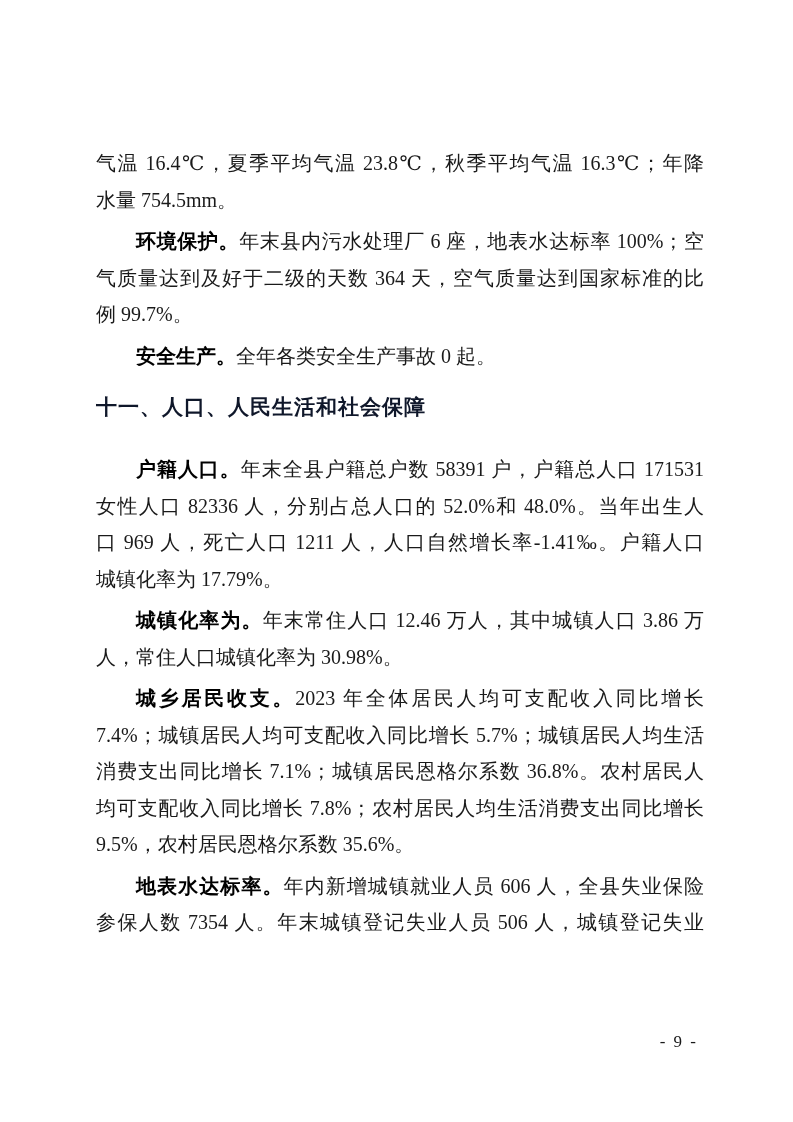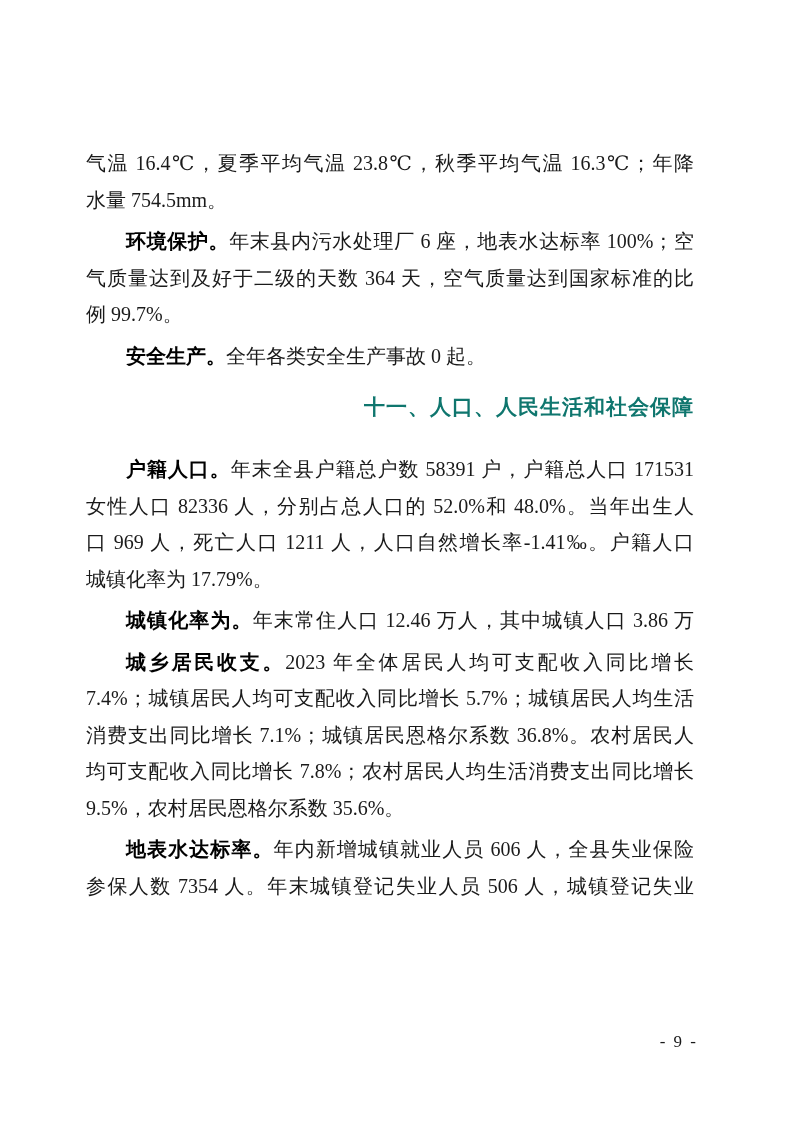--- a/index.html
+++ b/index.html
@@ -11,21 +11,21 @@
     position: relative;
     width: 793px;
     height: 1122px;
     background: #ffffff;
     overflow: hidden;
     font-family: "Liberation Serif", "DejaVu Serif", serif;
     color: #1a1a1a;
   }
   .body-text {
     position: absolute;
-    left: 86px;
+    left: 96px;
     top: 145px;
     width: 608px;
   }
   .ln {
     height: 36.5px;
     line-height: 36.5px;
     font-size: 20px;
     white-space: normal;
     overflow: hidden;
     text-align: left;
@@ -42,25 +42,25 @@
   }
   .lead {
     font-weight: 700;
     color: #000000;
   }
   .heading {
     height: 40px;
     line-height: 40px;
     margin-top: 13px;
     margin-bottom: 24px;
-    text-align: right;
+    text-align: left;
     font-family: "Liberation Sans", "DejaVu Sans", sans-serif;
     font-weight: 700;
     font-size: 21px;
-    color: #0f766e;
+    color: #0f172a;
     letter-spacing: 1px;
   }
   .page-number {
     position: absolute;
     top: 1030px;
     right: 95px;
     font-size: 17px;
     line-height: 24px;
     color: #1a1a1a;
     letter-spacing: 2px;
@@ -84,20 +84,21 @@
     <div class="ln ind para"><b class="lead">安全生产。</b><span>全年各类安全生产事故 0 起。</span></div>
 
     <div class="heading">十一、人口、人民生活和社会保障</div>
 
     <div class="ln j ind"><b class="lead">户籍人口。</b><span>年末全县户籍总户数 58391 户，户籍总人口 171531</span></div>
     <div class="ln j"><span>女性人口 82336 人，分别占总人口的 52.0%和 48.0%。当年出生人</span></div>
     <div class="ln j"><span>口 969 人，死亡人口 1211 人，人口自然增长率-1.41‰。户籍人口</span></div>
     <div class="ln"><span>城镇化率为 17.79%。</span></div>
 
     <div class="ln j ind para"><b class="lead">城镇化率为。</b><span>年末常住人口 12.46 万人，其中城镇人口 3.86 万</span></div>
+    <div class="ln"><span>人，常住人口城镇化率为 30.98%。</span></div>
 
     <div class="ln j ind para"><b class="lead">城乡居民收支。</b><span>2023 年全体居民人均可支配收入同比增长</span></div>
     <div class="ln j"><span>7.4%；城镇居民人均可支配收入同比增长 5.7%；城镇居民人均生活</span></div>
     <div class="ln j"><span>消费支出同比增长 7.1%；城镇居民恩格尔系数 36.8%。农村居民人</span></div>
     <div class="ln j"><span>均可支配收入同比增长 7.8%；农村居民人均生活消费支出同比增长</span></div>
     <div class="ln"><span>9.5%，农村居民恩格尔系数 35.6%。</span></div>
 
     <div class="ln j ind para"><b class="lead">地表水达标率。</b><span>年内新增城镇就业人员 606 人，全县失业保险</span></div>
     <div class="ln j"><span>参保人数 7354 人。年末城镇登记失业人员 506 人，城镇登记失业</span></div>
 

